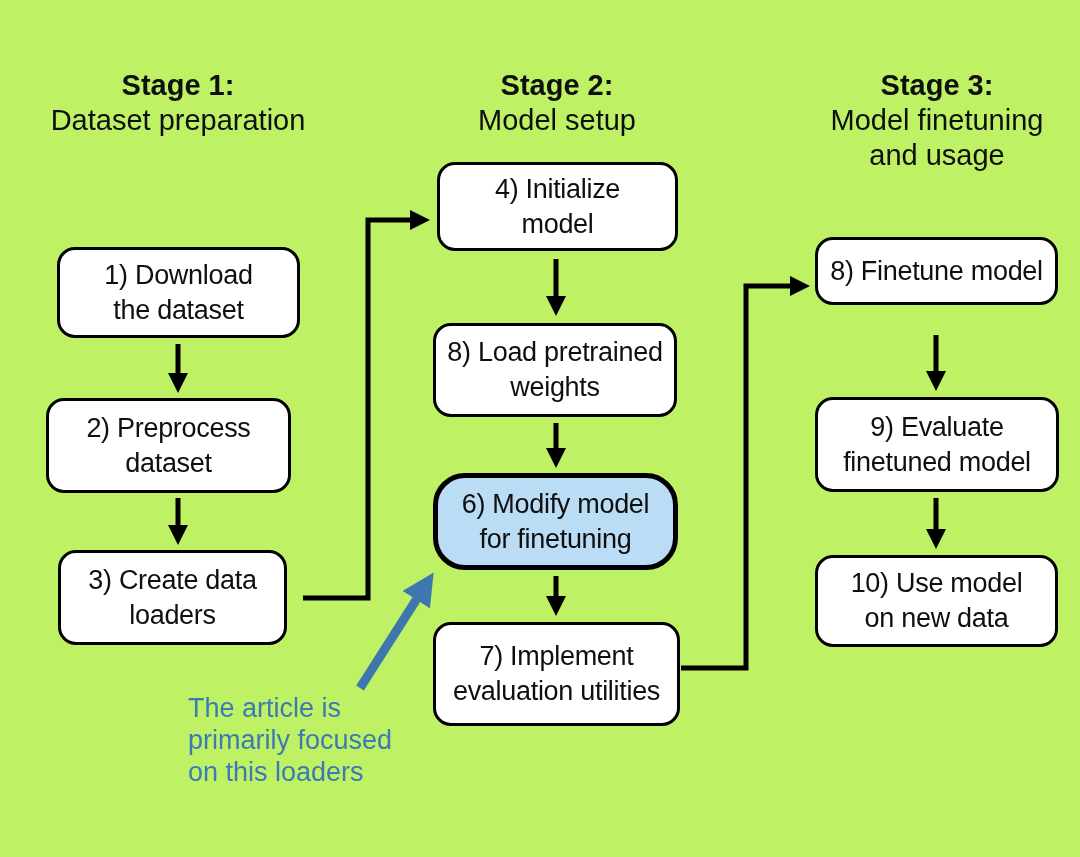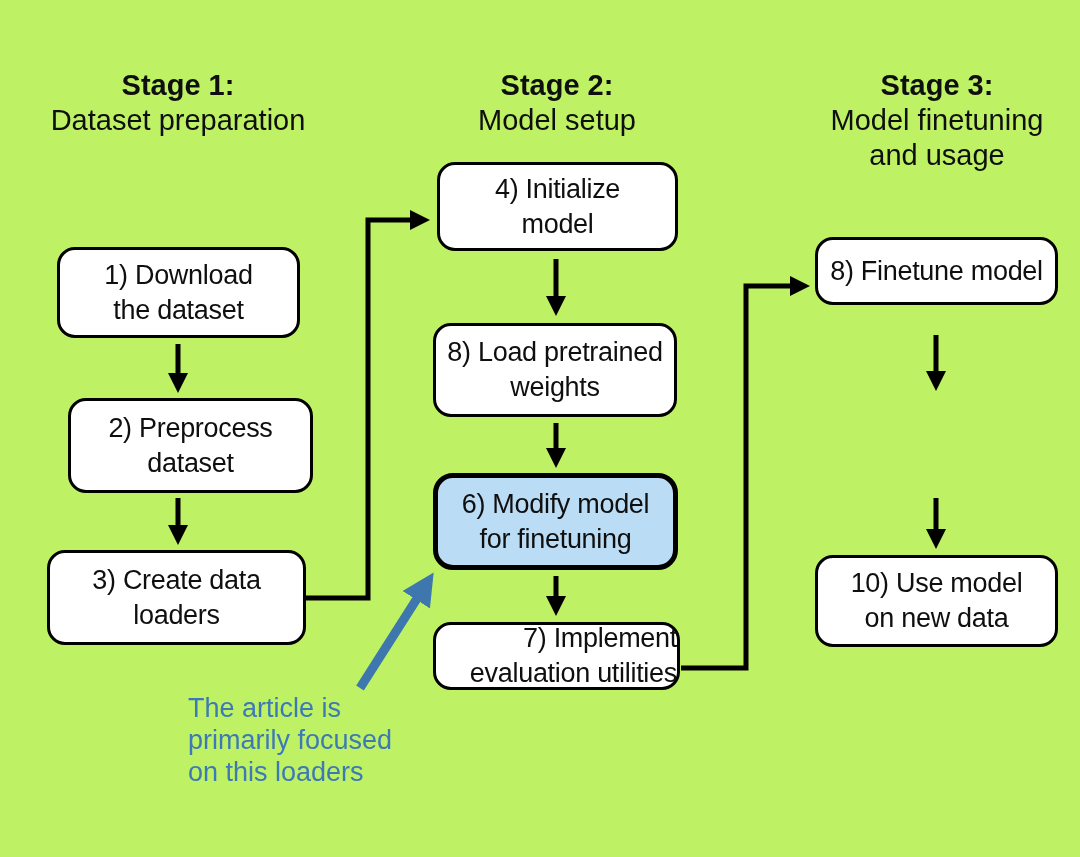--- a/index.html
+++ b/index.html
@@ -42,29 +42,29 @@
     justify-content: center;
     font-size: 27px;
     line-height: 35px;
     letter-spacing: -0.3px;
     text-align: center;
   }
   .flow-box span { display: block; white-space: nowrap; }
   .flow-box.highlight {
     background: #badcf4;
     border-width: 5px;
-    border-radius: 20px;
+    border-radius: 32px;
   }
   #box1  { left: 57px;  top: 247px; width: 243px; height: 91px; }
-  #box2  { left: 68px;  top: 398px; width: 245px; height: 95px; }
-  #box3  { left: 47px;  top: 550px; width: 259px; height: 95px; }
+  #box2  { left: 46px;  top: 398px; width: 245px; height: 95px; }
+  #box3  { left: 58px;  top: 550px; width: 229px; height: 95px; }
   #box4  { left: 437px; top: 162px; width: 241px; height: 89px; }
   #box5  { left: 433px; top: 323px; width: 244px; height: 94px; }
   #box6  { left: 433px; top: 473px; width: 245px; height: 97px; }
-  #box7  { left: 433px; top: 622px; width: 247px; height: 68px; align-items: flex-end; }
+  #box7  { left: 433px; top: 622px; width: 247px; height: 104px; }
   #box8  { left: 815px; top: 237px; width: 243px; height: 68px; }
   #box9  { left: 815px; top: 397px; width: 244px; height: 95px; }
   #box10 { left: 815px; top: 555px; width: 243px; height: 92px; }
 
   #annotation {
     position: absolute;
     left: 188px;
     top: 692px;
     font-size: 27px;
     line-height: 32px;
@@ -149,20 +149,24 @@
     <span>for finetuning</span>
   </div>
   <div class="flow-box" id="box7">
     <span>7) Implement</span>
     <span>evaluation utilities</span>
   </div>
 
   <div class="flow-box" id="box8">
     <span>8) Finetune model</span>
   </div>
+  <div class="flow-box" id="box9">
+    <span>9) Evaluate</span>
+    <span>finetuned model</span>
+  </div>
   <div class="flow-box" id="box10">
     <span>10) Use model</span>
     <span>on new data</span>
   </div>
 
   <div id="annotation">
     <span>The article is</span>
     <span>primarily focused</span>
     <span>on this loaders</span>
   </div>

